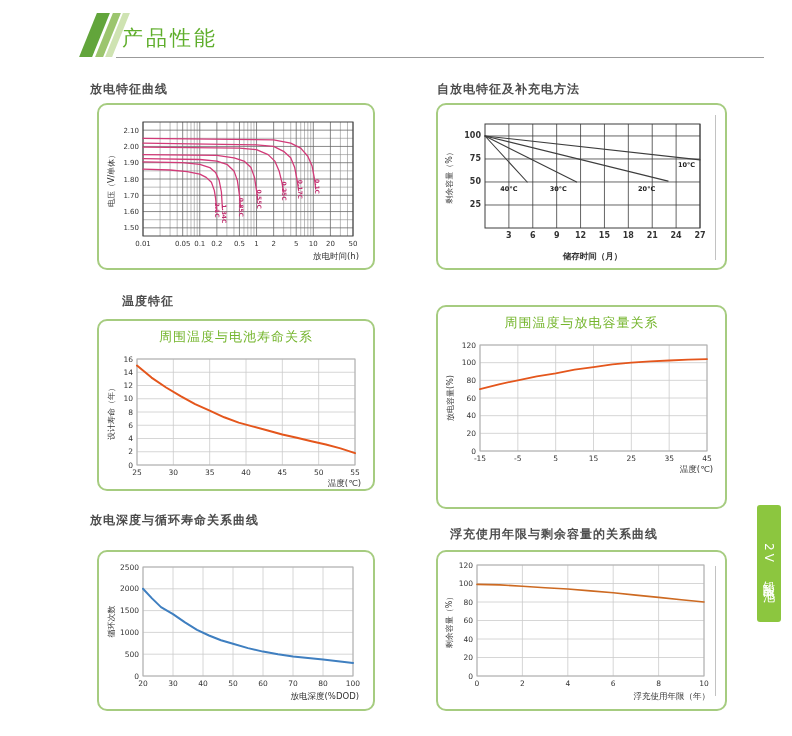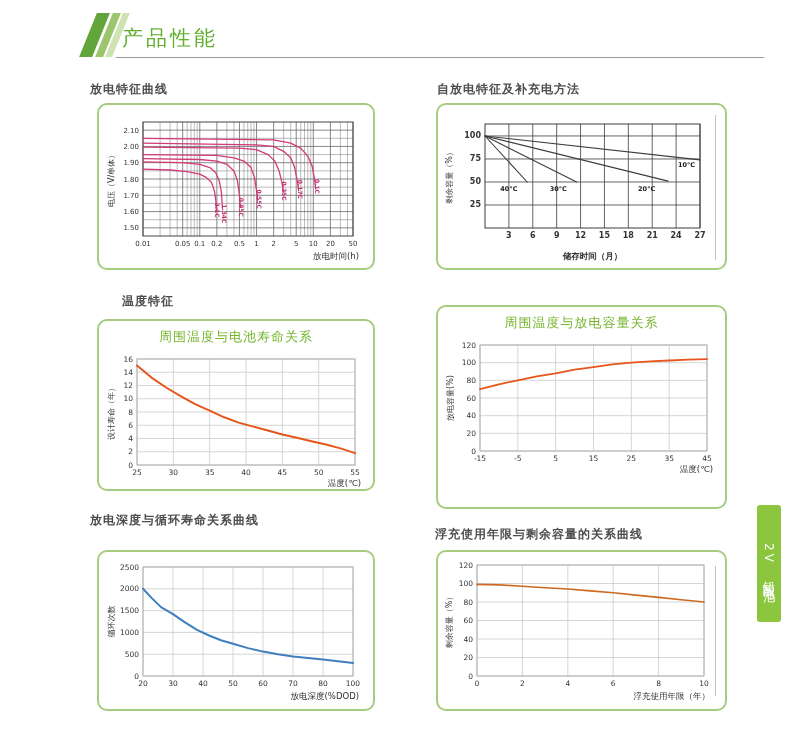--- a/index.html
+++ b/index.html
@@ -22,21 +22,21 @@
 
   
   .chart-heading {
     position:absolute; font-size:12px; font-weight:700; color:#4d4d4d;
     letter-spacing:1px; white-space:nowrap;
   }
   #hd-discharge { left:90px;  top:81px; }
   #hd-selfdis   { left:437px; top:81px;text-align:center; }
   #hd-temp      { left:90px;  top:293px;margin-left:32px; }
   #hd-dod       { left:90px;  top:512px; }
-  #hd-float     { left:435px; top:526px; }
+  #hd-float     { left:450px; top:526px; }
 
   
   .chart-box {
     position:absolute; background:#fff; border:2px solid #a6cc80; border-radius:10px;
   }
   #box-0 { left:97px;  top:103px; width:278px; height:167px; }
   #box-1 { left:436px; top:103px; width:291px; height:167px; }
   #box-2 { left:97px;  top:319px; width:278px; height:172px; }
   #box-3 { left:436px; top:305px; width:291px; height:204px; }
   #box-4 { left:97px;  top:550px; width:278px; height:161px; }

